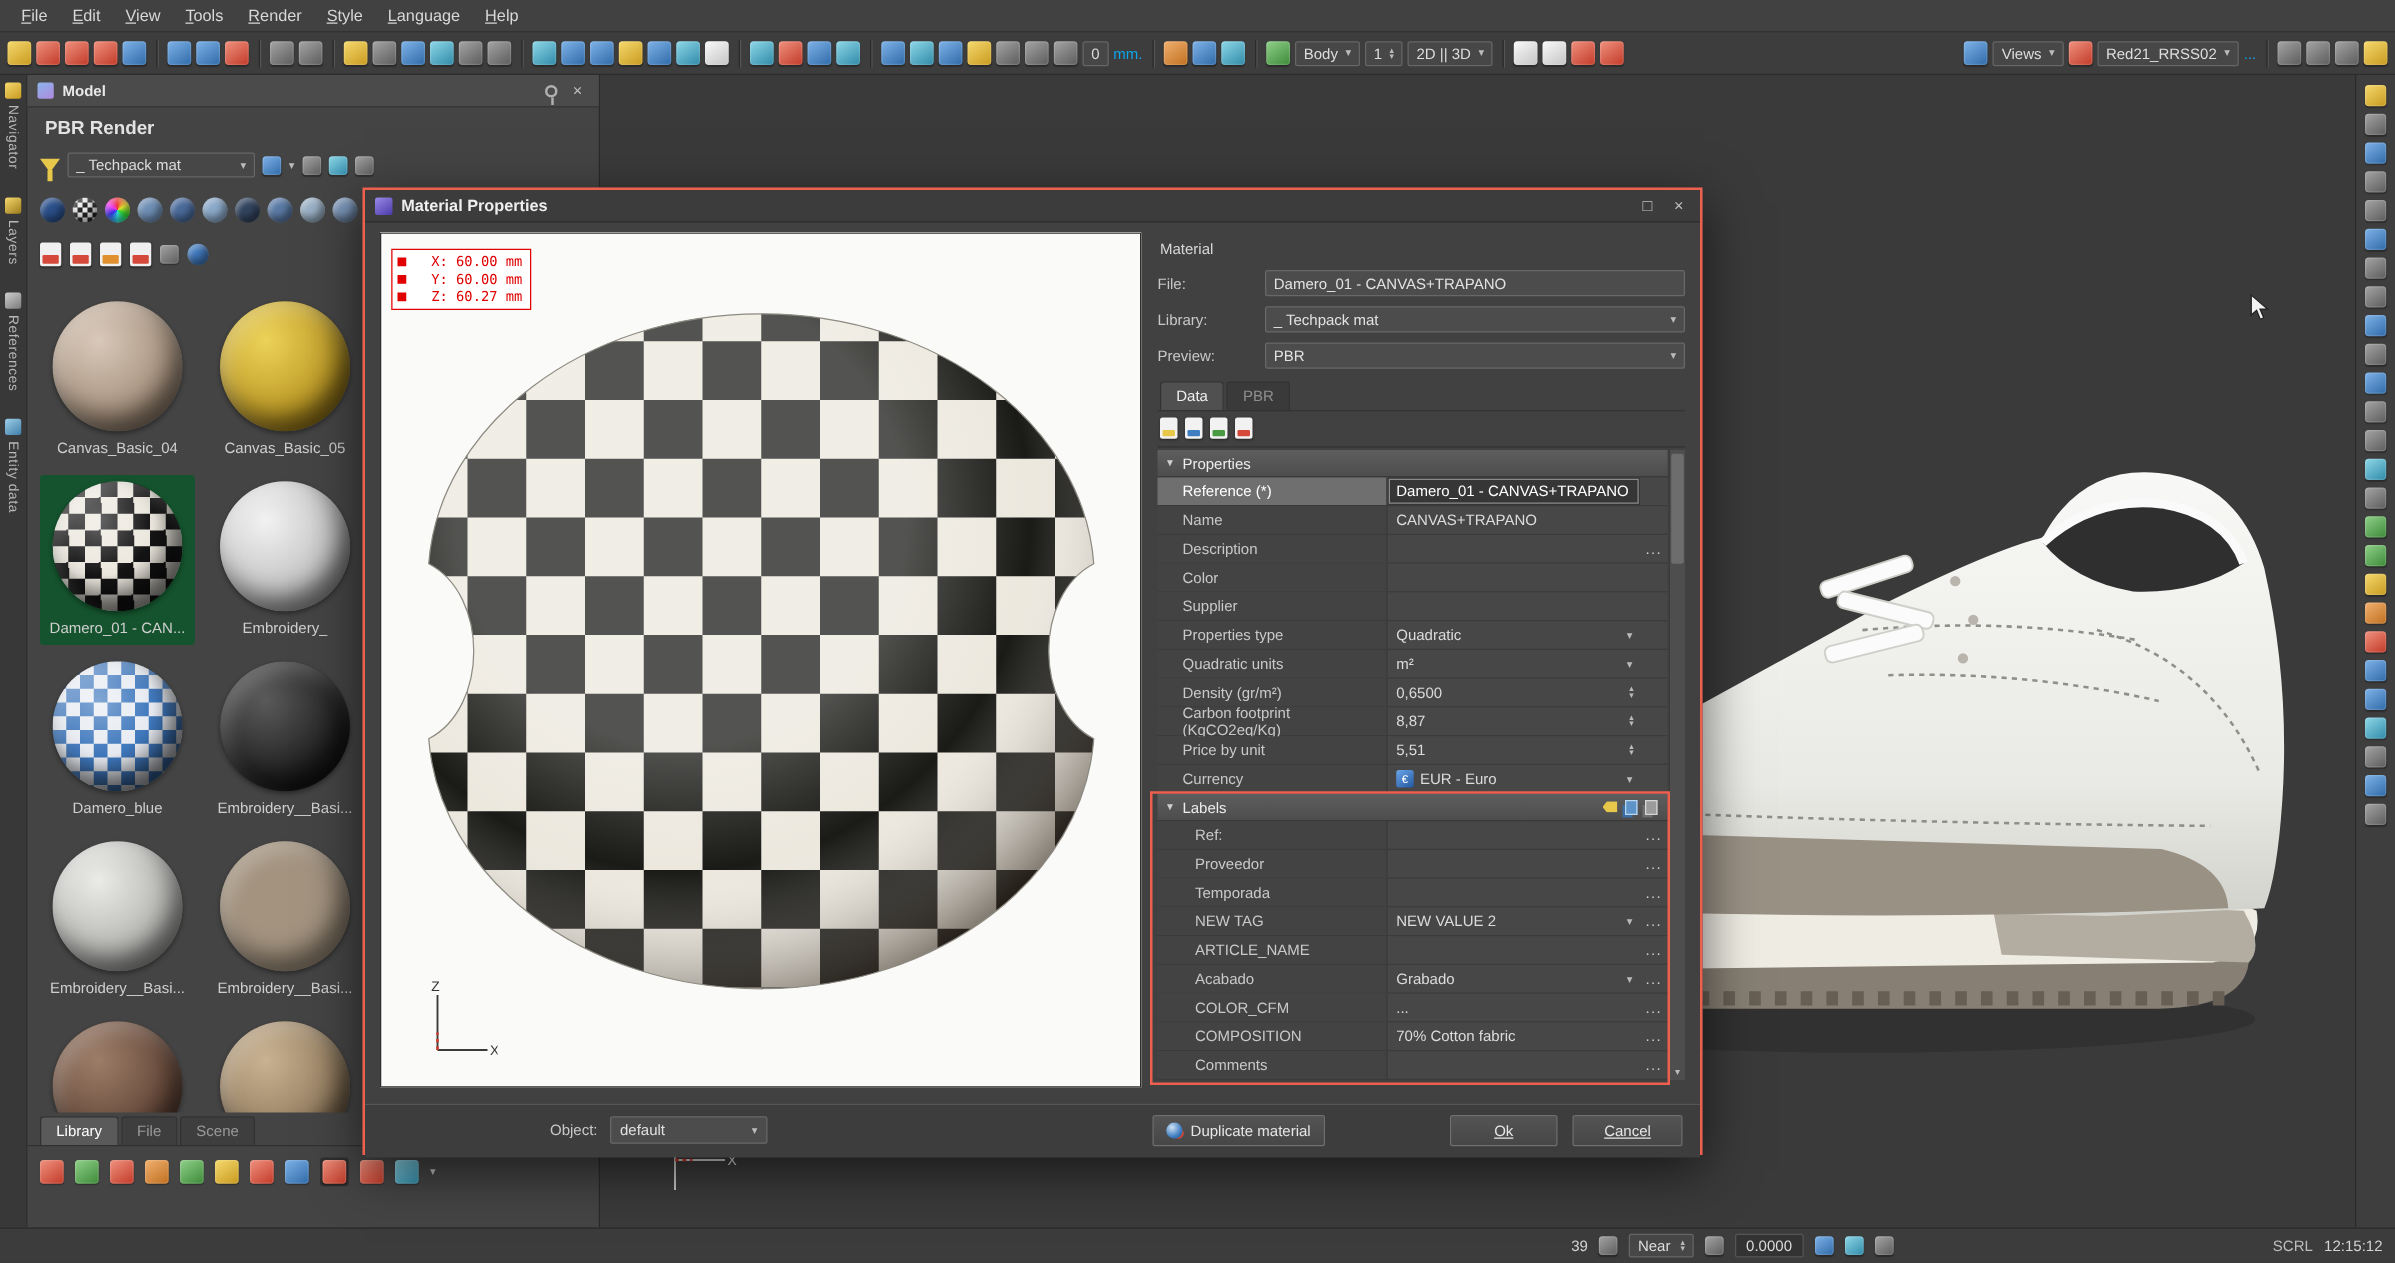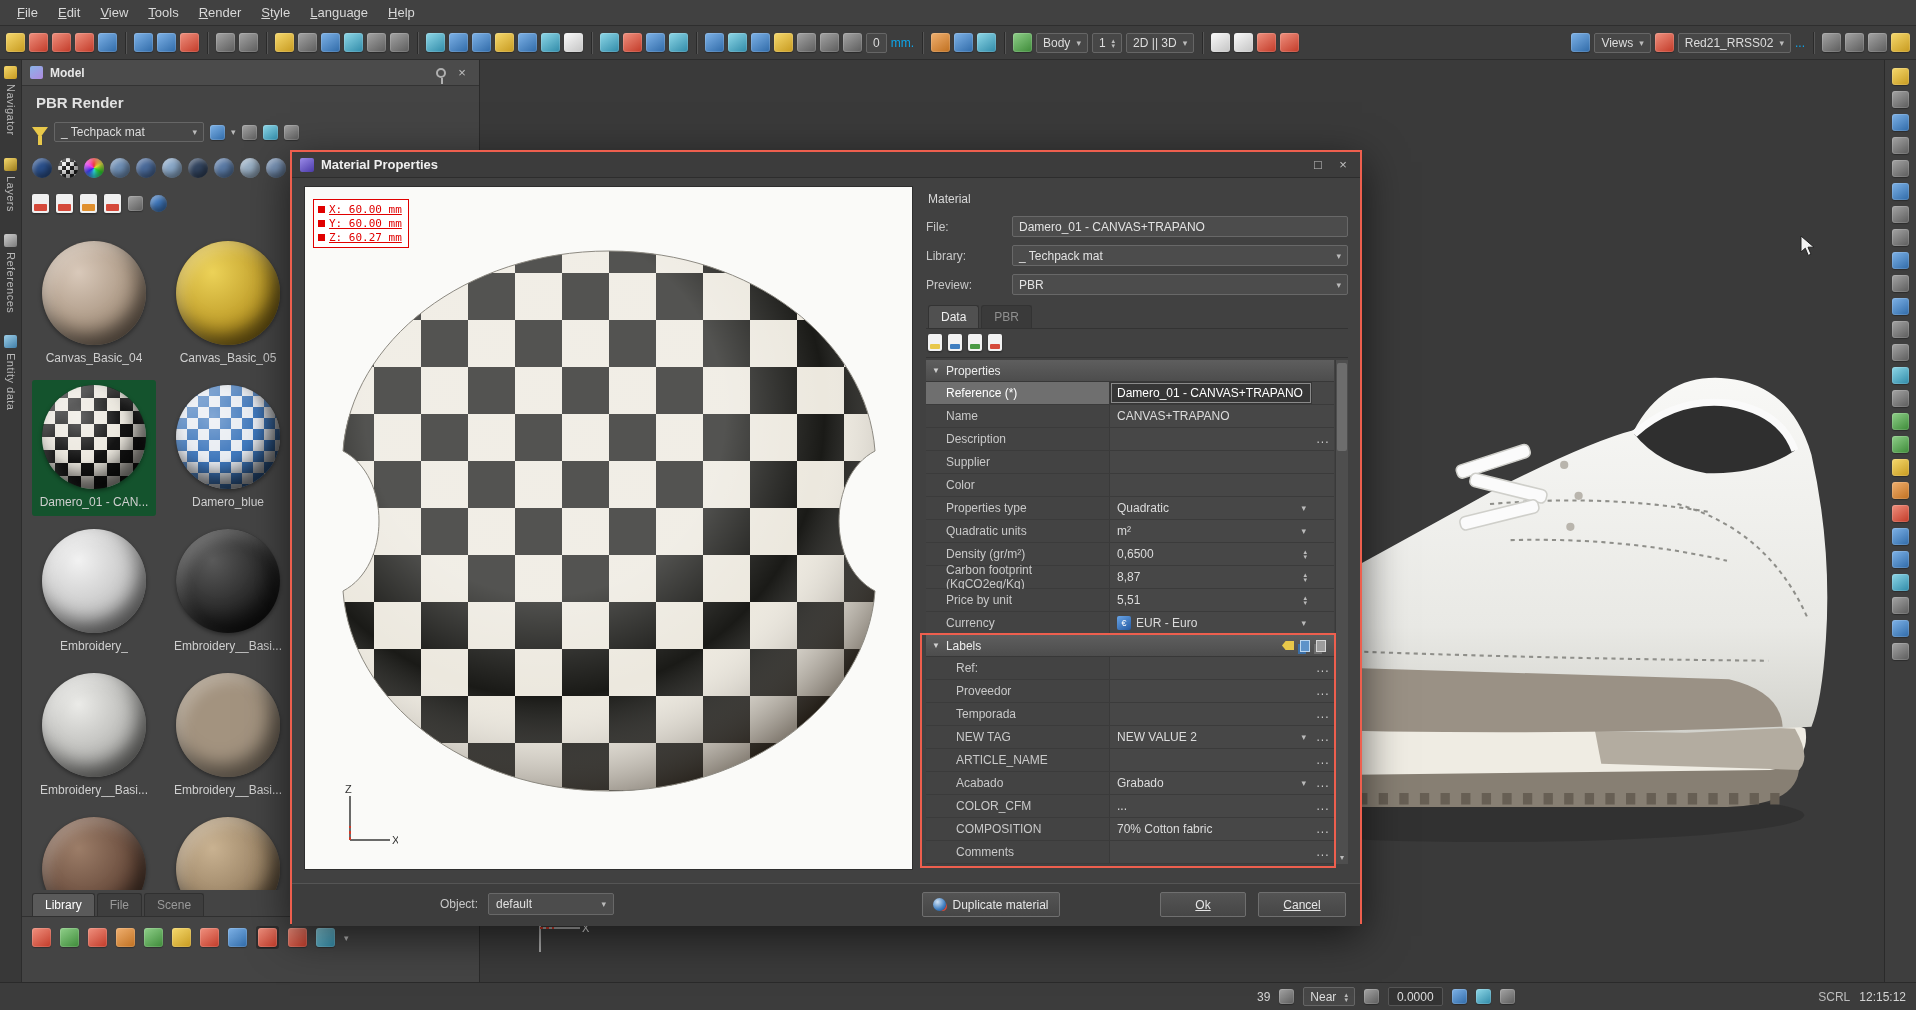--- a/index.html
+++ b/index.html
@@ -96,21 +96,21 @@
   .sb-select { height:19px; background:#474747; border:1px solid #666; border-radius:2px; padding:0 6px; display:flex; align-items:center; gap:8px; color:#ddd; }
 
   
   #dialog { position:absolute; left:290px; top:150px; width:1072px; height:774px; background:#414141; border:2px solid #ee5f4e; box-shadow:0 12px 40px rgba(0,0,0,.6); z-index:20; }
   #dlg-title { position:absolute; left:0; top:0; width:100%; height:26px; background:#3c3c3c; border-bottom:1px solid #2d2d2d; display:flex; align-items:center; padding:0 8px; gap:7px; }
   #dlg-title .cube { width:14px; height:14px; border-radius:2px; background:linear-gradient(145deg,#9a8ae8,#4a3aa8); }
   #dlg-title .ttl { font-size:13px; font-weight:bold; color:#efefef; flex:1; }
 
   #preview { position:absolute; left:12px; top:34px; width:609px; height:684px; background:#fafaf8; box-shadow:inset 0 0 0 1px #2e2e2e; }
   #measure-box { position:absolute; left:9px; top:13px; background:#fff; border:1px solid #e00000; padding:3px 6px 3px 4px; display:flex; flex-direction:column; gap:1px; }
-  .mrow { display:flex; align-items:center; gap:4px; font-size:11px; color:#e00000; font-family:"DejaVu Sans Mono",monospace;text-decoration:underline; }
+  .mrow { display:flex; align-items:center; gap:20px; font-size:11px; color:#e00000; font-family:"DejaVu Sans Mono",monospace; }
   .mrow .sq { width:7px; height:7px; background:#e00000; flex:0 0 auto; }
   #preview-axis { position:absolute; left:30px; bottom:20px; }
 
   #rightcol { position:absolute; left:634px; top:34px; width:422px; }
   .mat-heading { font-size:12px; color:#d8d8d8; margin:6px 0 10px 2px; }
   .frow { display:flex; align-items:center; margin-bottom:8px; }
   .frow .flab { width:86px; font-size:12px; color:#c8c8c8; }
   .finput { flex:1; height:21px; background:#4c4c4c; border:1px solid #686868; border-radius:2px; color:#e2e2e2; font-size:12px; display:flex; align-items:center; padding:0 6px; }
   .fselect { flex:1; height:21px; background:#4c4c4c; border:1px solid #686868; border-radius:2px; color:#e2e2e2; font-size:12px; display:flex; align-items:center; padding:0 6px; justify-content:space-between; }
   .fselect .arr { font-size:9px; color:#bbb; }
@@ -328,26 +328,26 @@
       </div>
       <div class="mat-cell">
         <div class="mcir m-canvas05"></div>
         <div class="mat-name">Canvas_Basic_05</div>
       </div>
       <div class="mat-cell sel">
         <div class="mcir m-damero"></div>
         <div class="mat-name">Damero_01 - CAN...</div>
       </div>
       <div class="mat-cell">
+        <div class="mcir m-emb-white"></div>
+        <div class="mat-name">Embroidery_</div>
+      </div>
+      <div class="mat-cell">
         <div class="mcir m-damero-blue"></div>
         <div class="mat-name">Damero_blue</div>
-      </div>
-      <div class="mat-cell">
-        <div class="mcir m-emb-white"></div>
-        <div class="mat-name">Embroidery_</div>
       </div>
       <div class="mat-cell">
         <div class="mcir m-emb-black"></div>
         <div class="mat-name">Embroidery__Basi...</div>
       </div>
       <div class="mat-cell">
         <div class="mcir m-emb-gray"></div>
         <div class="mat-name">Embroidery__Basi...</div>
       </div>
       <div class="mat-cell">
@@ -586,28 +586,28 @@
           <div class="tmore"></div>
         </div>
         <div class="trow">
           <div class="tlabel">Description</div>
           <div class="tval">
               <span class="vtext"></span>
             </div>
           <div class="tmore">...</div>
         </div>
         <div class="trow">
+          <div class="tlabel">Color</div>
+          <div class="tval">
+              <span class="vtext"></span>
+            </div>
+          <div class="tmore"></div>
+        </div>
+        <div class="trow">
           <div class="tlabel">Supplier</div>
-          <div class="tval">
-              <span class="vtext"></span>
-            </div>
-          <div class="tmore"></div>
-        </div>
-        <div class="trow">
-          <div class="tlabel">Color</div>
           <div class="tval">
               <span class="vtext"></span>
             </div>
           <div class="tmore"></div>
         </div>
         <div class="trow">
           <div class="tlabel">Properties type</div>
           <div class="tval">
               <span class="vtext">Quadratic</span>
               <span class="dd">▾</span>

